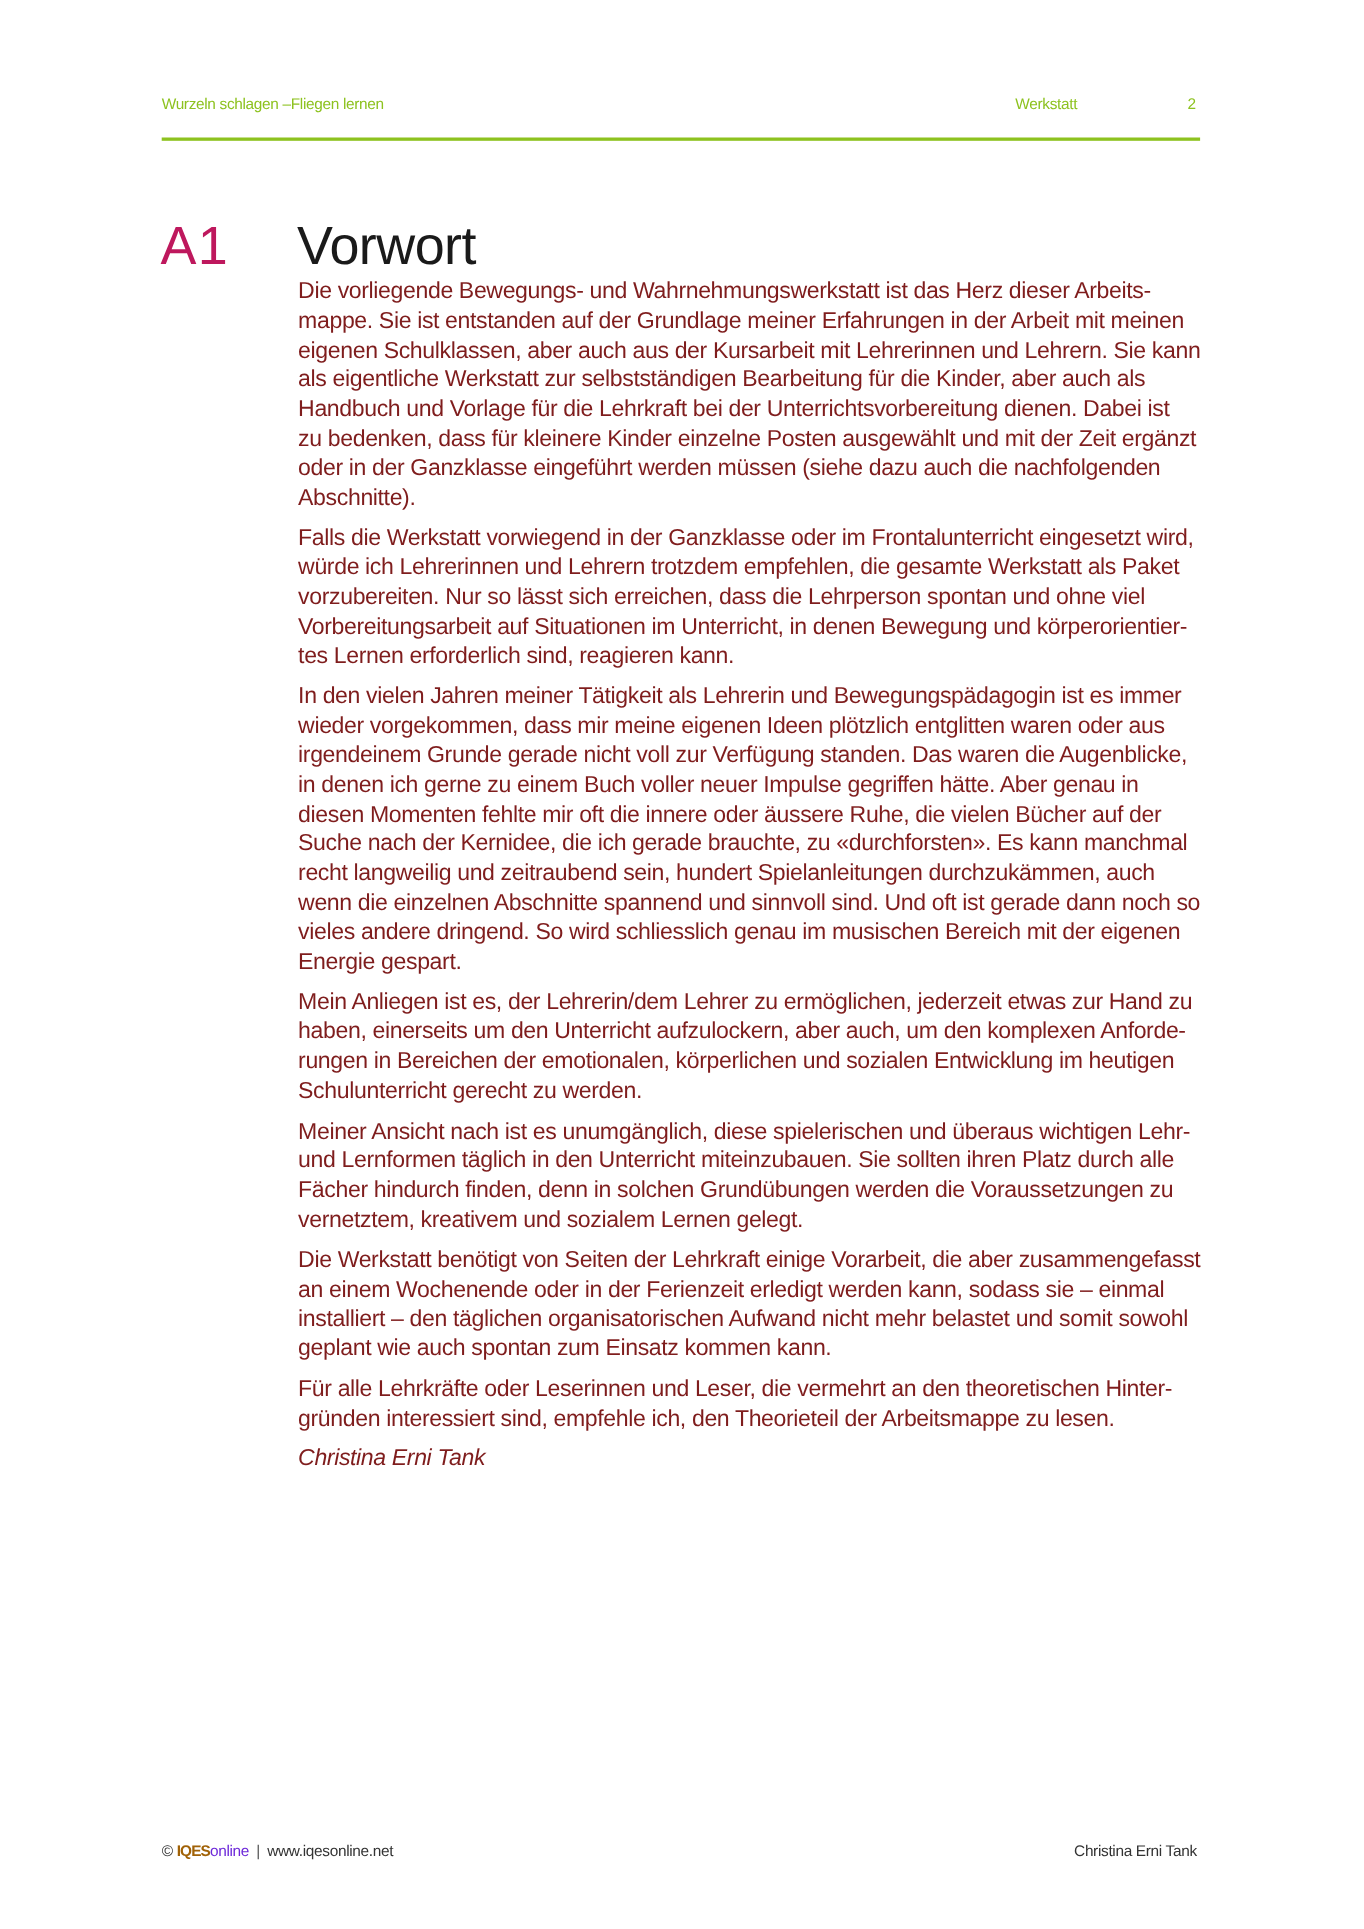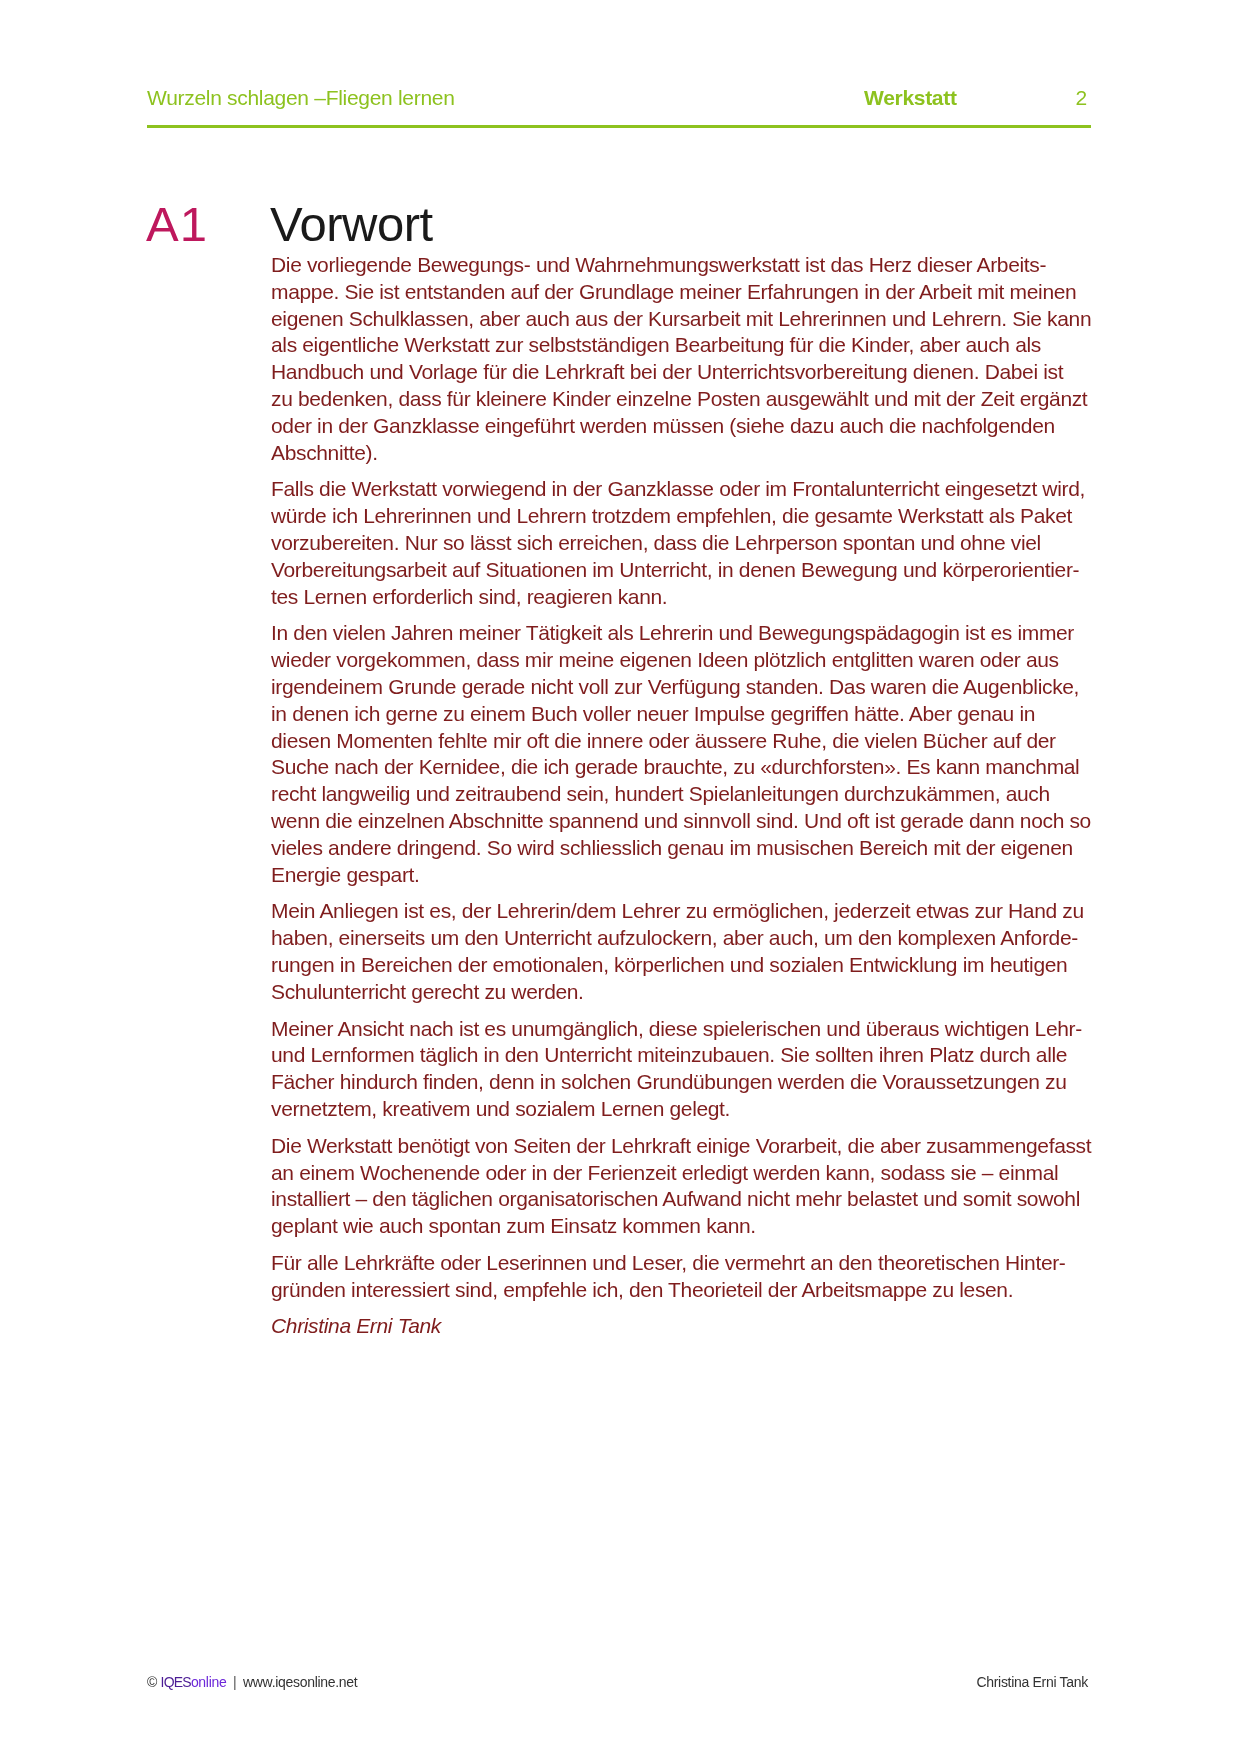--- a/index.html
+++ b/index.html
@@ -14,26 +14,26 @@
       font-family: "Liberation Sans", sans-serif;
       color: #1a1a1a;
       overflow: hidden;
     }
     .header {
       position: absolute;
       left: 147px;
       top: 86px;
       width: 944px;
       height: 26px;
-      font-size: 21px;
+      font-size: 14px;
       color: #8dc21f;
       letter-spacing: -0.3px;
     }
     .header .left { position: absolute; left: 0; top: 0; }
-    .header .mid { position: absolute; left: 717px; top: 0; font-weight: bold; }
+    .header .mid { position: absolute; left: 776px; top: 0; }
     .header .right { position: absolute; right: 4px; top: 0; }
     .header-rule {
       position: absolute;
       left: 147px;
       top: 125px;
       width: 944px;
       height: 3px;
       background: #8dc21f;
     }
     .section-num {
@@ -71,21 +71,21 @@
     }
     .footer {
       position: absolute;
       left: 147px;
       top: 1674px;
       width: 944px;
       font-size: 14px;
       color: #333333;
     }
     .footer .left { position: absolute; left: 0; top: 0; letter-spacing: -0.3px; }
-    .footer .brand-strong { font-weight: normal; color: #4c1d95; letter-spacing: -0.8px; }
+    .footer .brand-strong { font-weight: bold; color: #a16207; letter-spacing: -0.8px; }
     .footer .brand-online { color: #6d28d9; }
     .footer .sep { color: #555; padding: 0 3px; }
     .footer .right { position: absolute; right: 3px; top: 0; letter-spacing: -0.3px; }
   </style>
 </head>
 <body>
 
 <div class="header">
   <span class="left">Wurzeln schlagen –Fliegen lernen</span>
   <span class="mid">Werkstatt</span>

